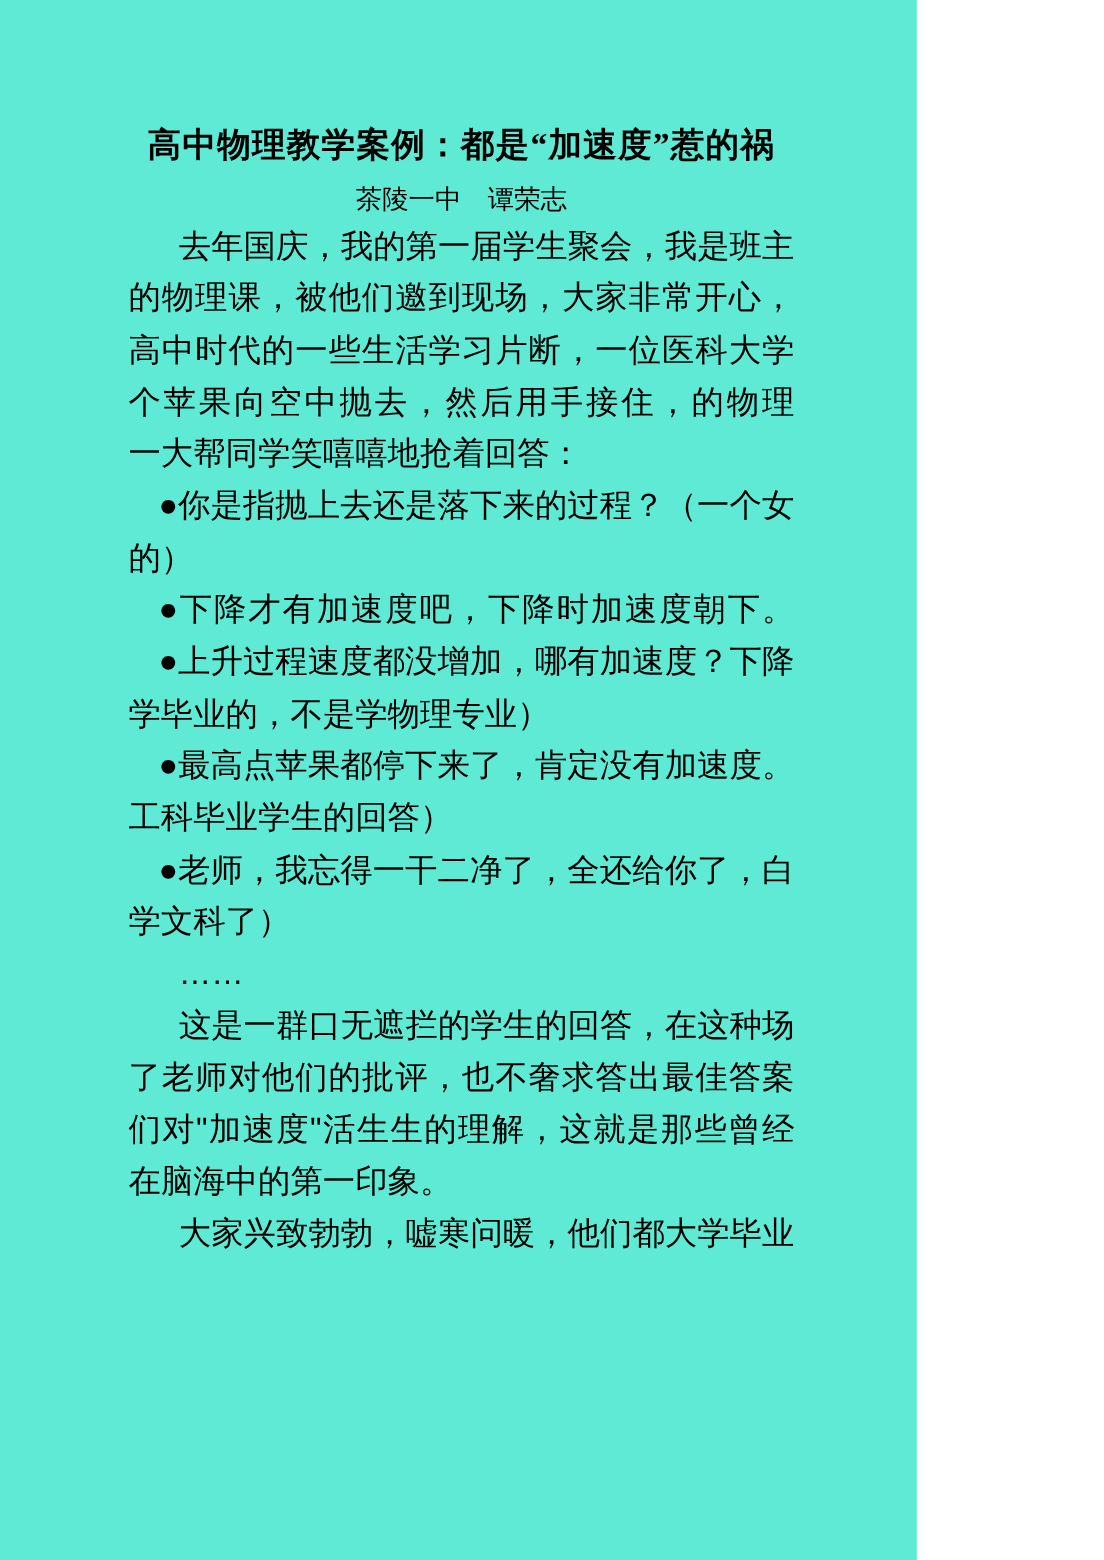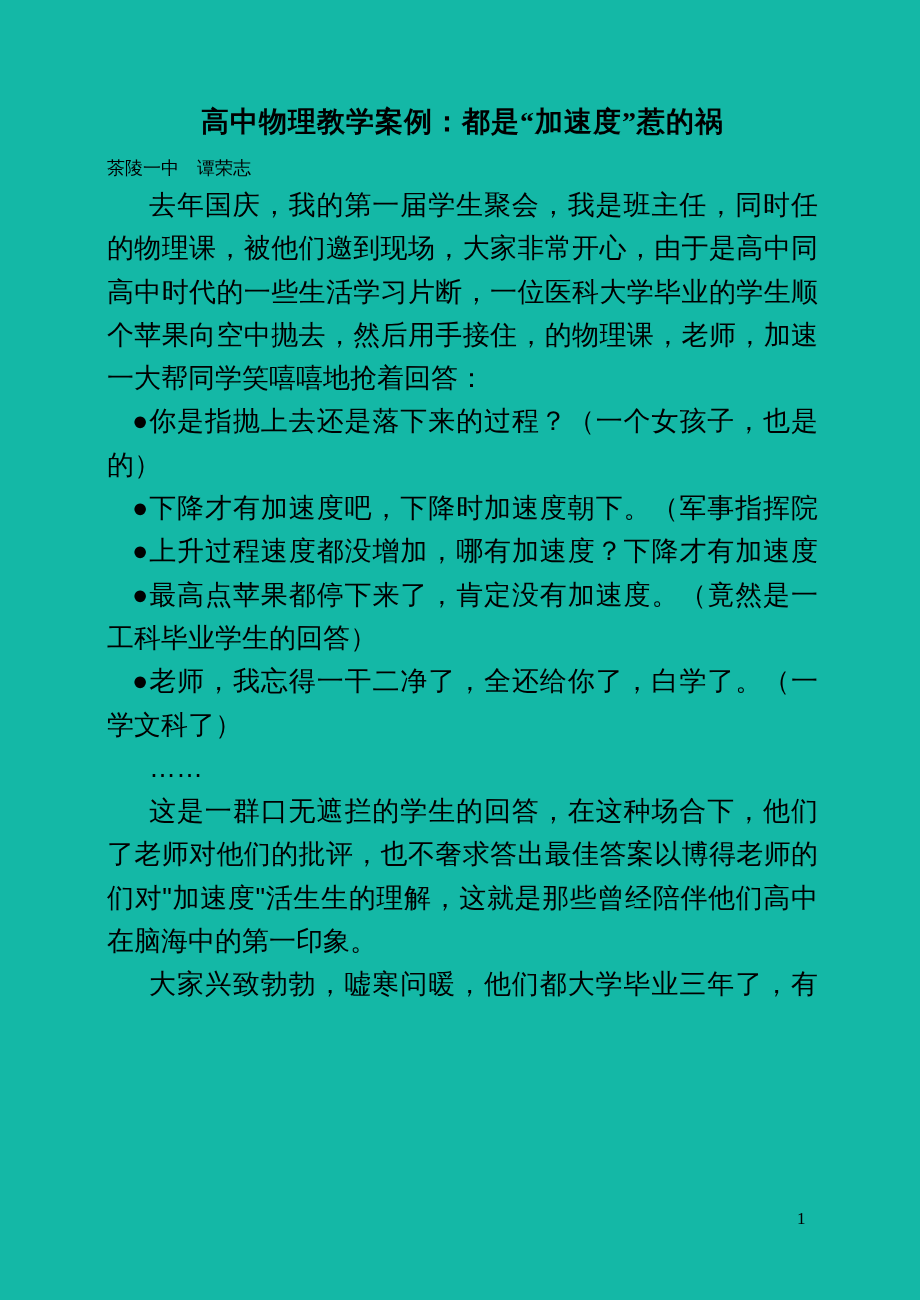--- a/index.html
+++ b/index.html
@@ -8,41 +8,42 @@
   }
   body {
     width: 920px;
     height: 1300px;
     background: #ffffff;
     color: #000000;
     font-family: "Liberation Sans", "DejaVu Sans", sans-serif;
   }
   .page {
     position: relative;
-    width: 920px;
+    width: 764px;
     height: 1300px;
     box-sizing: border-box;
     padding: 96px 102px 0 107px;
-    background: #14b8a6;
+    background: #5eead4;
     overflow: hidden;
   }
   .doc-title {
     margin: 8px 0 0 0;
     font-family: "Liberation Serif", "DejaVu Serif", serif;
     font-size: 28px;
     line-height: 36px;
     font-weight: bold;
     text-align: center;
     letter-spacing: 1px;
   }
   .doc-author {
     margin-top: 16px;
-    font-family: Liberation Sans, sans-serif;
-    font-size: 18px;
+    font-family: Liberation Mono, monospace;
+    font-size: 22px;
     line-height: 24px;
+    text-align: center;
   }
   .section-heading {
     margin: 14px 0 0 0;
     font-size: 21px;
     line-height: 30px;
     font-weight: bold;
     text-align: left;
   }
   .doc-body {
     margin-top: 4px;
@@ -90,20 +91,21 @@
   <div class="doc-body" id="doc-body">
       <div class="line first stretch">去年国庆，我的第一届学生聚会，我是班主任，同时任教他们高一入门</div>
       <div class="line cont stretch">的物理课，被他们邀到现场，大家非常开心，由于是高中同学，不免要回忆</div>
       <div class="line cont stretch">高中时代的一些生活学习片断，一位医科大学毕业的学生顺手拿起桌上的一</div>
       <div class="line cont stretch">个苹果向空中抛去，然后用手接住，的物理课，老师，加速度多大？旁边</div>
       <div class="line cont">一大帮同学笑嘻嘻地抢着回答：</div>
       <div class="line bullet stretch">●你是指抛上去还是落下来的过程？（一个女孩子，也是医科大学毕业</div>
       <div class="line cont">的）</div>
       <div class="line bullet stretch">●下降才有加速度吧，下降时加速度朝下。（军事指挥院校的本科毕业生</div>
       <div class="line bullet stretch">●上升过程速度都没增加，哪有加速度？下降才有加速度吧。（师范大</div>
+      <div class="line cont">学毕业的，不是学物理专业）</div>
       <div class="line bullet stretch">●最高点苹果都停下来了，肯定没有加速度。（竟然是一个重点大学理</div>
       <div class="line cont">工科毕业学生的回答）</div>
       <div class="line bullet stretch">●老师，我忘得一干二净了，全还给你了，白学了。（一个女孩，后来</div>
       <div class="line cont">学文科了）</div>
       <div class="line first">……</div>
       <div class="line first stretch">这是一群口无遮拦的学生的回答，在这种场合下，他们不会在乎回答错</div>
       <div class="line cont stretch">了老师对他们的批评，也不奢求答出最佳答案以博得老师的赞许。这就是他</div>
       <div class="line cont stretch">们对"加速度"活生生的理解，这就是那些曾经陪伴他们高中三年的"加速度"留</div>
       <div class="line cont">在脑海中的第一印象。</div>
       <div class="line first stretch">大家兴致勃勃，嘘寒问暖，他们都大学毕业三年了，有的高中毕业后就</div>

